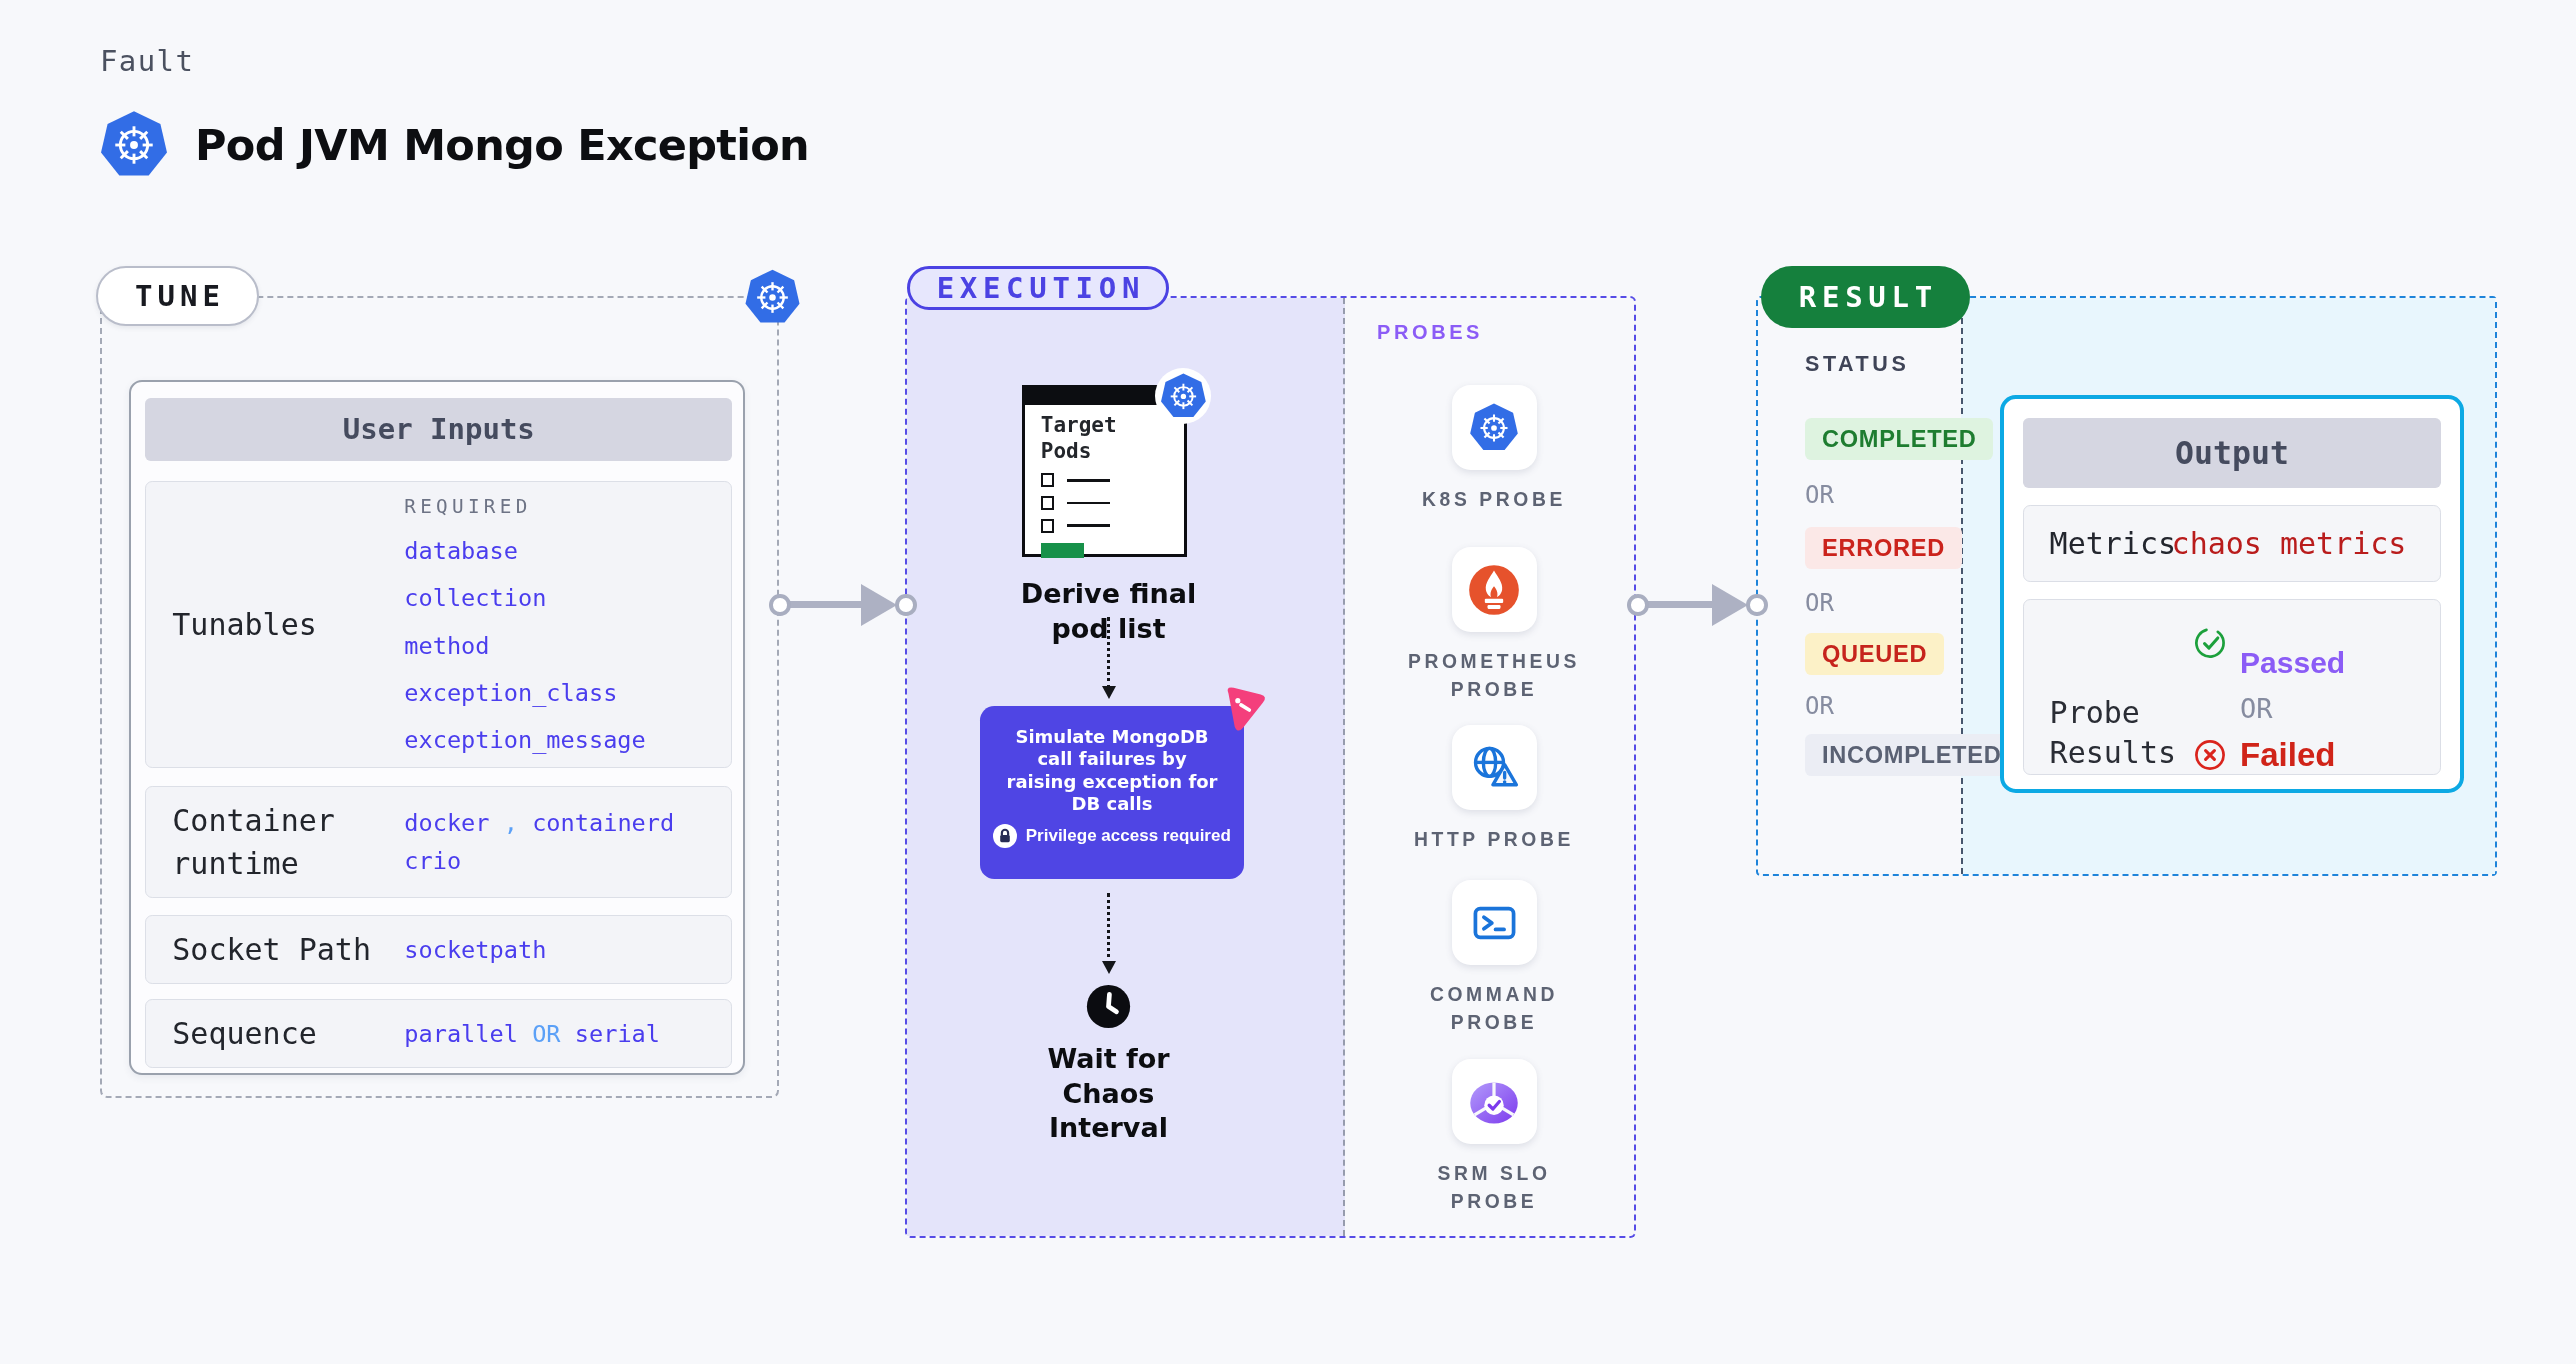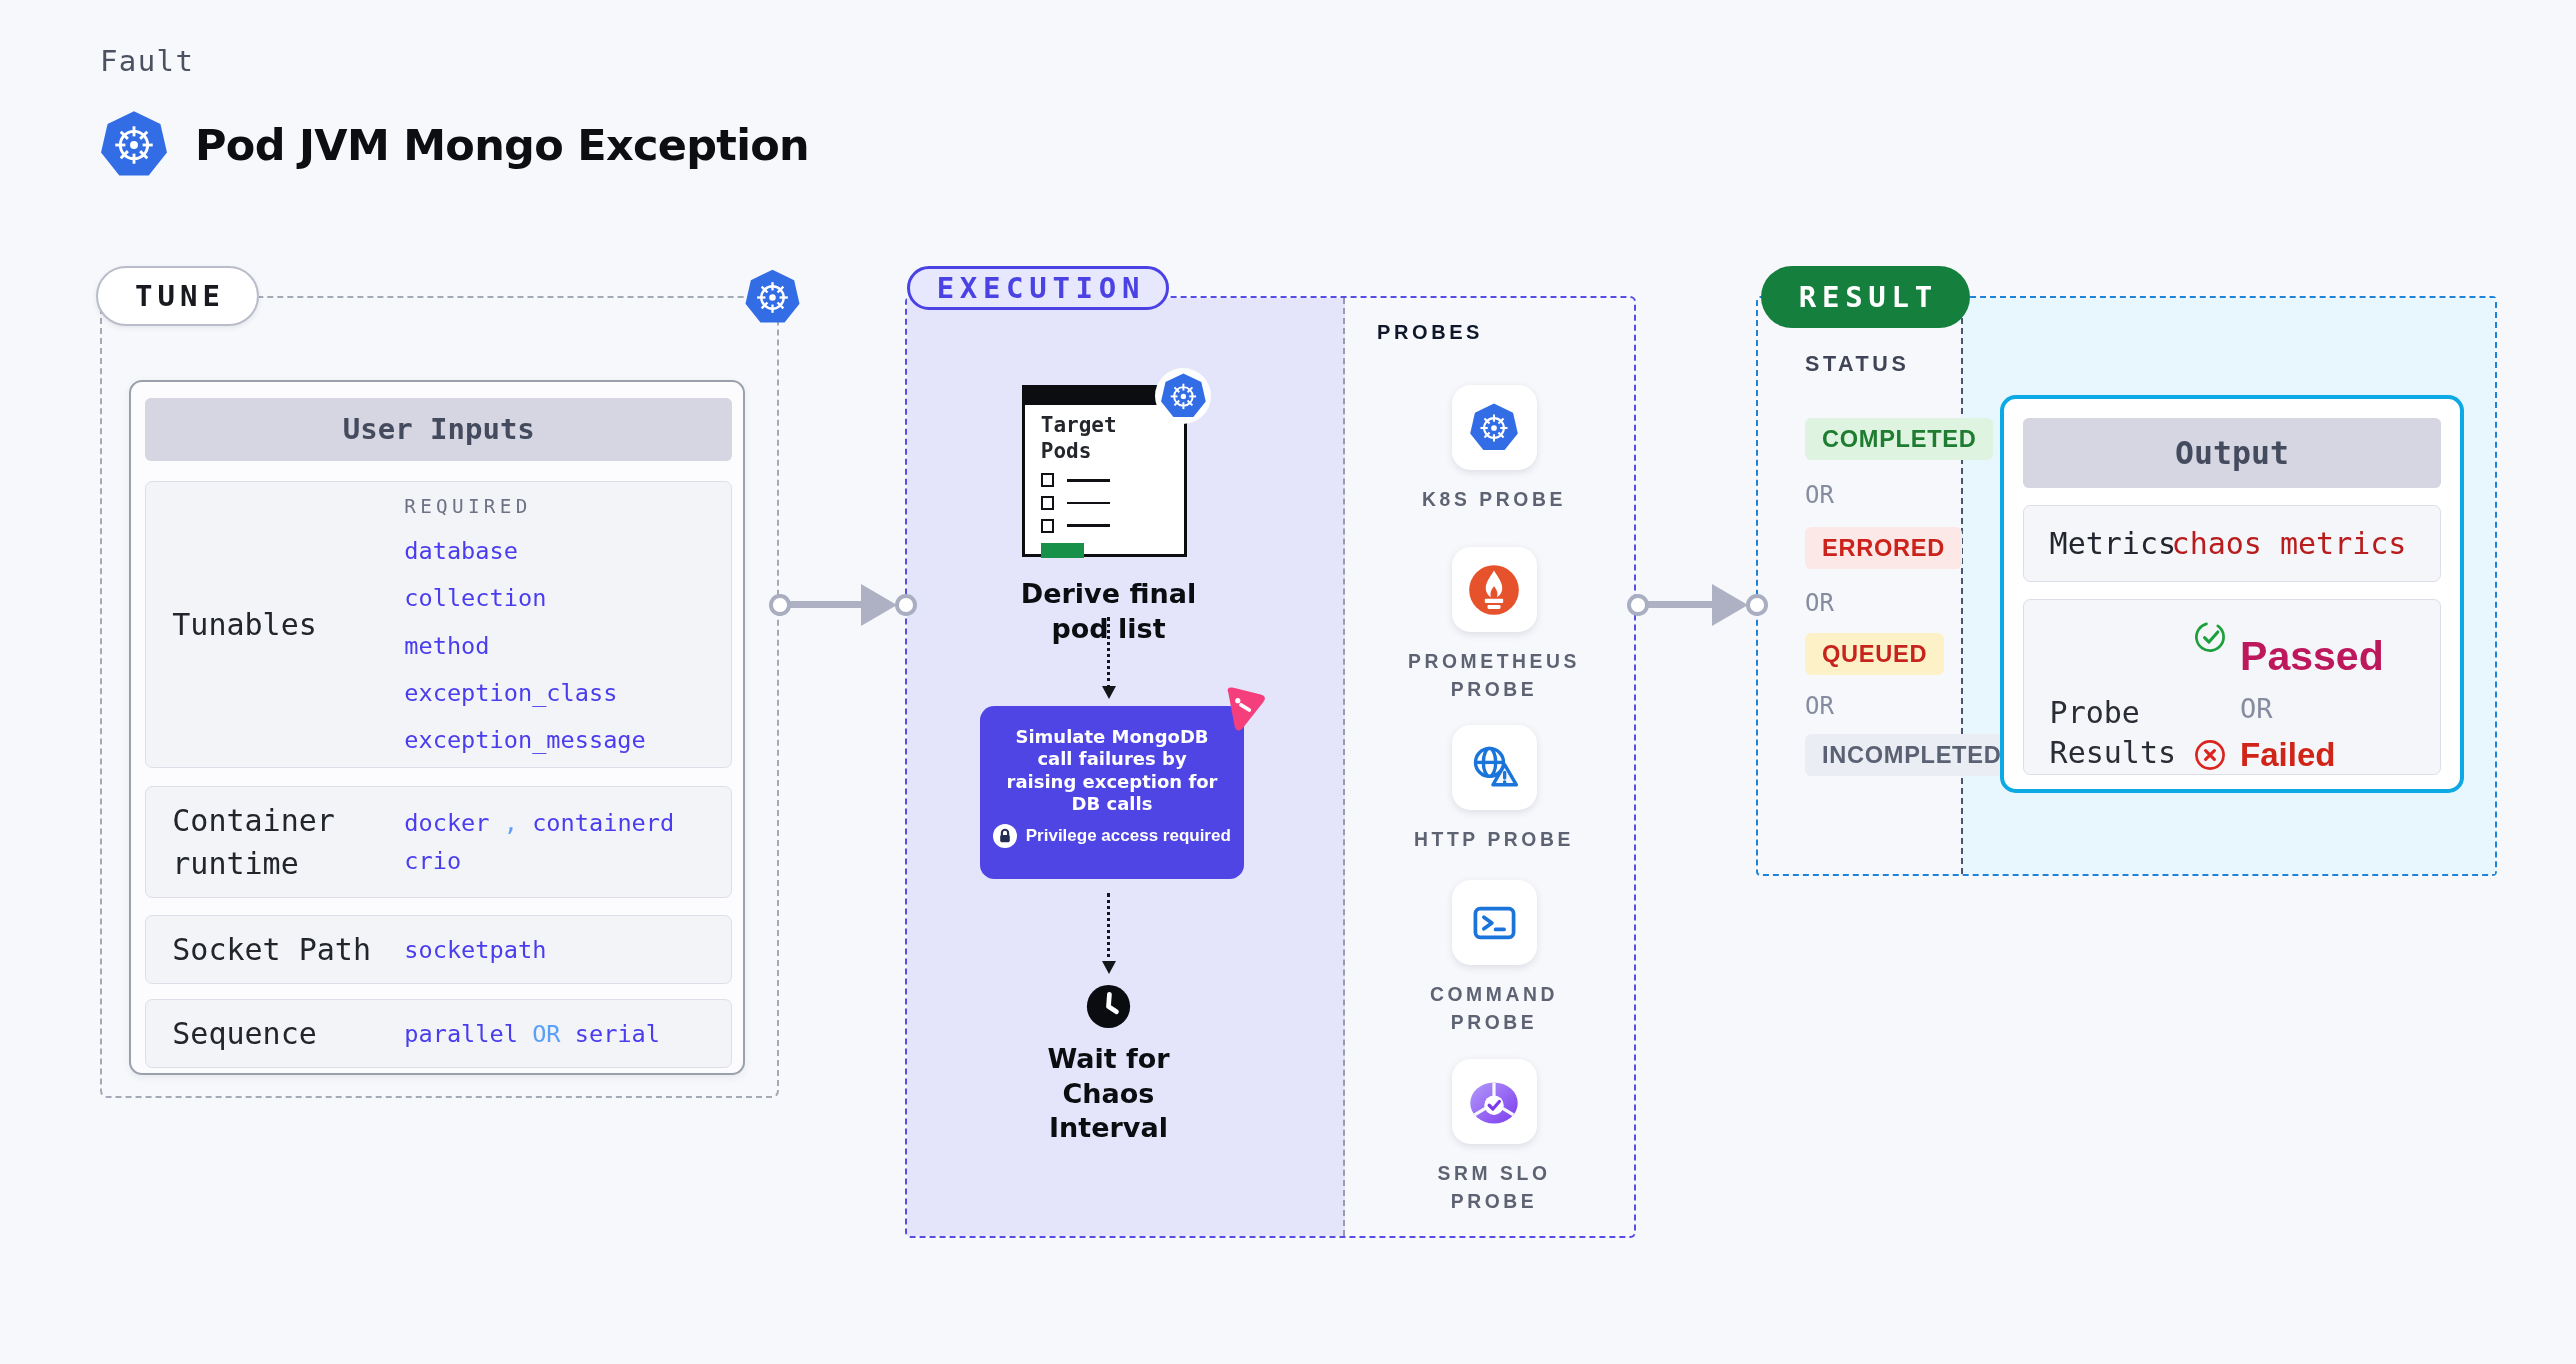--- a/index.html
+++ b/index.html
@@ -212,21 +212,21 @@
 <div class="abs v-head" style="left:1102px; top:961px;"></div>
 
 <div class="abs" style="left:1085px; top:983px; width:47px; height:47px;">
   <svg viewBox="0 0 100 100">
       <circle cx="50" cy="50" r="46" fill="#0b0c10"></circle>
       <path d="M50 50 L52 24 M50 50 L67 61" stroke="#fff" stroke-width="10" stroke-linecap="round"></path>
     </svg>
 </div>
 <div class="abs caption" style="left:1001px; top:1042px; width:215px;">Wait for Chaos Interval</div>
 
-<div class="abs" style="left:1377px; top:321px; font-size:20px; letter-spacing:3.6px; color:#0f172a; font-weight:bold;">PROBES</div>
+<div class="abs" style="left:1377px; top:321px; font-size:20px; letter-spacing:3.6px; color:#8b5cf6; font-weight:bold;">PROBES</div>
 
 <div class="abs" style="left:1401px; top:385px; width:186px; display:flex; flex-direction:column; align-items:center;">
   <div class="probe-card">
       <span style="width:52px;height:52px;">
     <svg viewBox="0 0 100 100">
           <polygon points="50,3 86.7,20.7 95.8,60.5 70.4,92.3 29.6,92.3 4.2,60.5 13.3,20.7" fill="#326de6"></polygon>
           <g stroke="#fff" fill="none" stroke-width="4">
             <circle cx="50" cy="50" r="19"></circle>
             <line x1="50" y1="24" x2="50" y2="38"></line>
             <line x1="50" y1="62" x2="50" y2="76"></line>
@@ -346,21 +346,21 @@
   <div class="out-row" style="height:176px; display:flex; align-items:flex-end;">
     <div class="mono" style="font-size:30px; color:#2a2d35; padding:23px 0 0 26px; width:148px; line-height:1.35;">Probe Results</div>
     <div style="padding:17px 0 0 21.5px;">
       <div style="display:flex; align-items:center; gap:13px;">
         <span style="width:34px; height:34px;">
           <svg viewBox="0 0 100 100">
               <circle cx="50" cy="50" r="40" stroke="#1ca03c" stroke-width="8" fill="none" stroke-dasharray="215 36" transform="rotate(-55 50 50)" stroke-linecap="round"></circle>
               <path d="M34 52 l13 13 l26 -30" stroke="#1ca03c" stroke-width="9" fill="none" stroke-linecap="round" stroke-linejoin="round"></path>
             </svg>
           </span>
-        <span class="sans" style="font-size:41px; font-weight:bold; color:#be185d;margin-top:40px;">Passed</span>
+        <span class="sans" style="font-size:30px; font-weight:bold; color:#8b5cf6;margin-top:40px;">Passed</span>
       </div>
       <div class="or-txt" style="margin:13px 0 0 47px; font-size:27px;">OR</div>
       <div style="display:flex; align-items:center; gap:13px; margin-top:11.5px;">
         <span style="width:34px; height:34px;">
           <svg viewBox="0 0 100 100">
               <circle cx="50" cy="50" r="40" stroke="#da241d" stroke-width="8" fill="none"></circle>
               <path d="M37 37 l26 26 M63 37 l-26 26" stroke="#da241d" stroke-width="9" stroke-linecap="round"></path>
             </svg>
           </span>
         <span class="sans" style="font-size:33px; font-weight:bold; color:#d02419;">Failed</span>

